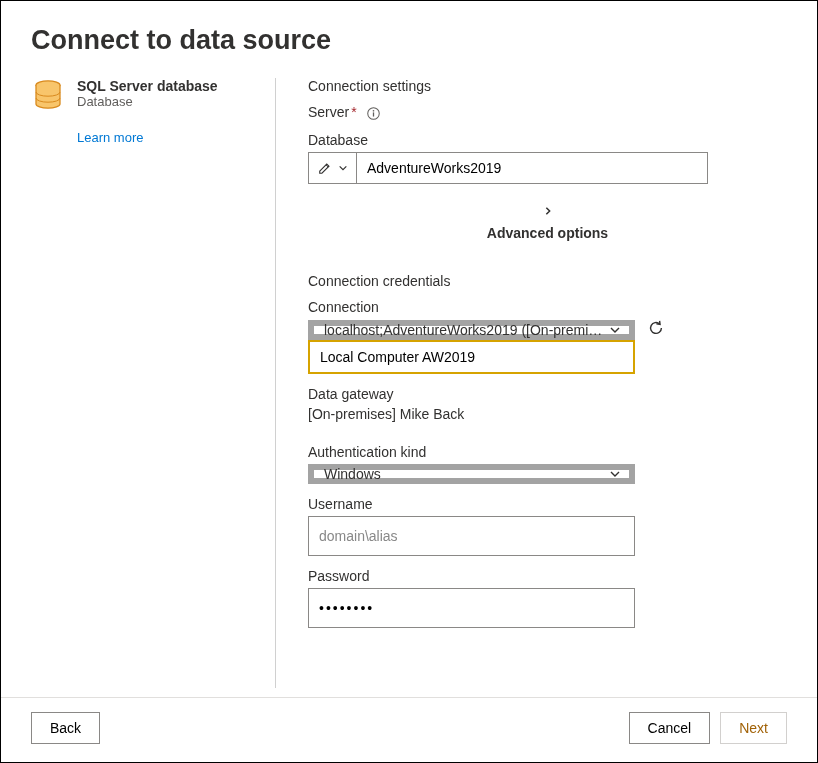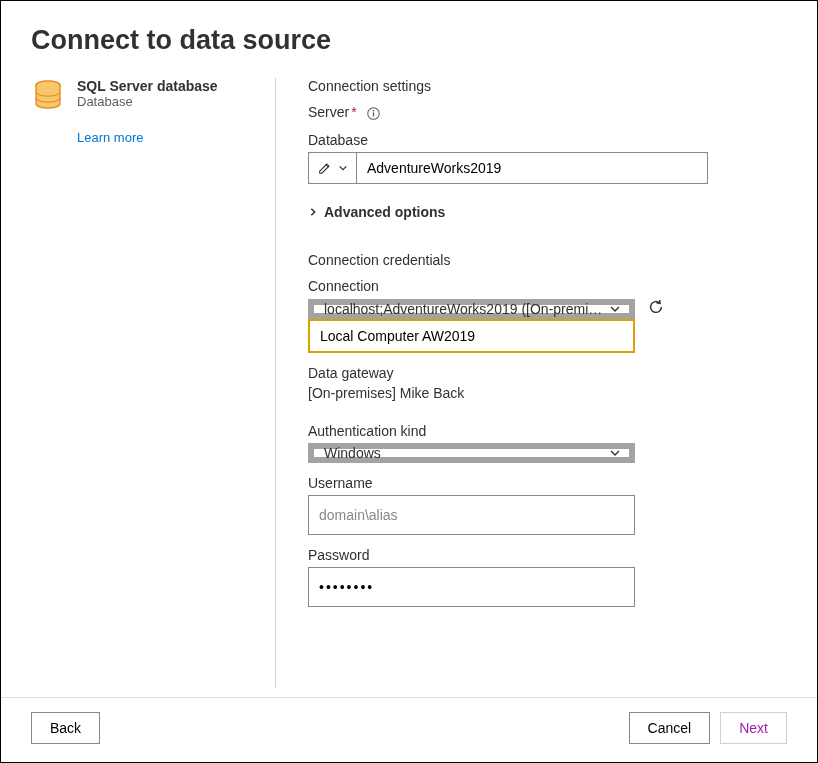--- a/index.html
+++ b/index.html
@@ -91,20 +91,21 @@
       font-family: inherit;
       outline: none;
     }
     .standalone-input.highlight { border: 2px solid #d6a300; width: 327px; height: 34px; }
 
     .adv-options {
       margin-top: 20px; margin-bottom: 6px;
       font-size: 14px; font-weight: 600;
       display: flex; align-items: center; gap: 6px;
       cursor: pointer;
+      flex-direction: column;
     }
     .chev { font-size: 13px; }
 
     .select-row { display: flex; align-items: center; gap: 12px; }
     .select {
       width: 327px; height: 20px;
       border: 6px solid #a3a3a3;
       display: flex; align-items: center;
       padding: 0 8px 0 10px;
       justify-content: space-between;
@@ -123,21 +124,21 @@
       display: flex; justify-content: space-between; align-items: center;
     }
     .btn {
       height: 32px; padding: 0 18px;
       border: 1px solid #8a8886;
       background: #fff;
       font-size: 14px;
       font-family: inherit;
       cursor: pointer;
     }
-    .btn.disabled { color: #a21caf; border-color: #d2d0ce; cursor: default; }
+    .btn.disabled { color: #a16207; border-color: #d2d0ce; cursor: default; }
     .footer-right { display: flex; gap: 10px; }
 
     .pw-dots { letter-spacing: 2px; }
     input::placeholder { color: #888; }
   </style>
 </head>
 <body>
 
 <div class="dialog">
   <div class="content">

